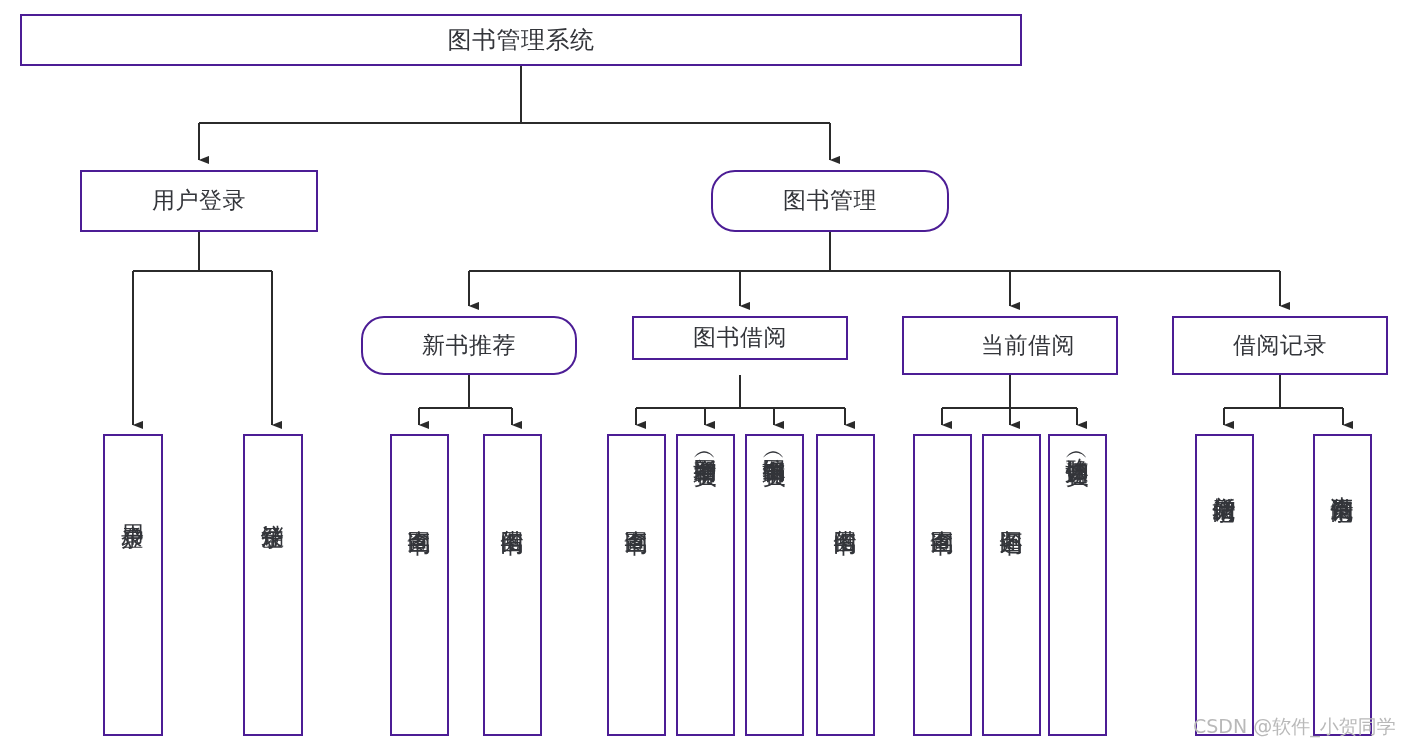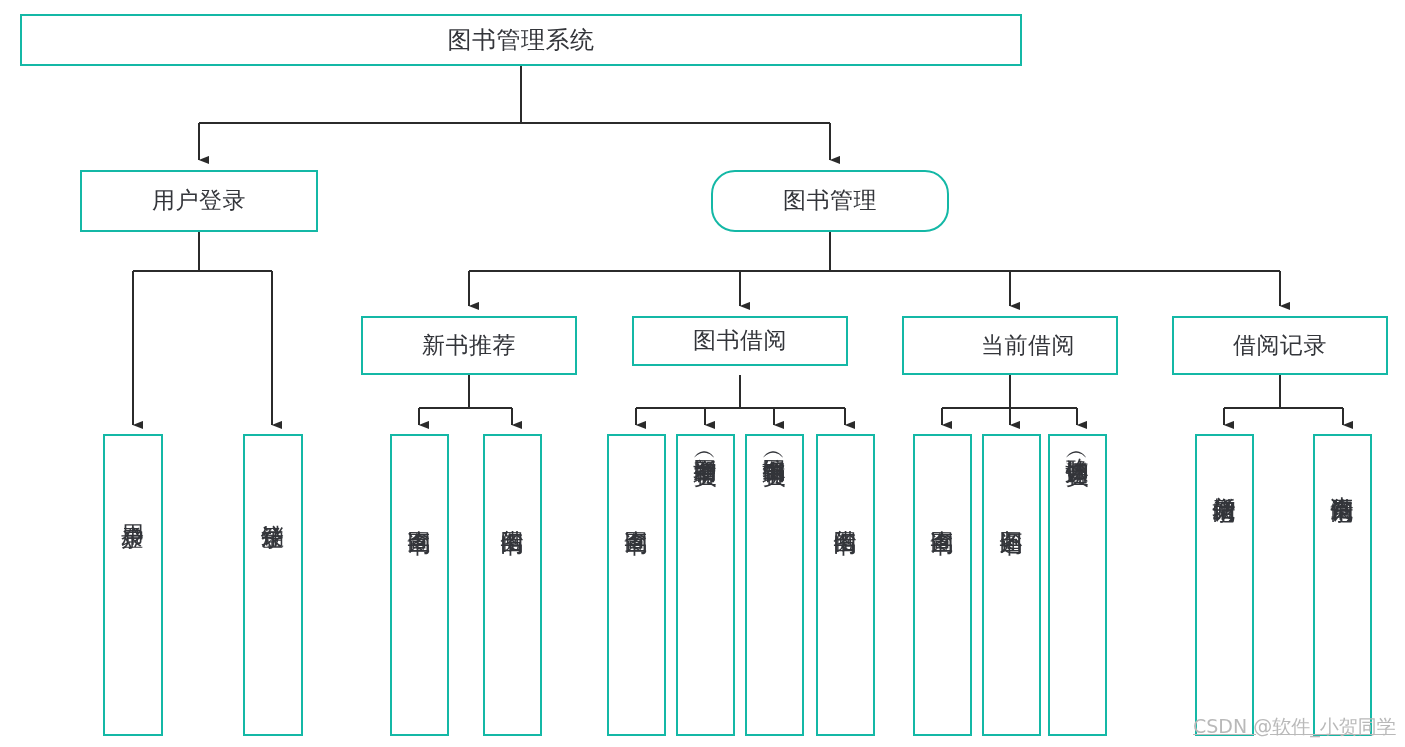--- a/index.html
+++ b/index.html
@@ -22,21 +22,21 @@
     position: absolute;
     left: 0;
     top: 0;
     width: 1405px;
     height: 747px;
   }
   .node-box {
     position: absolute;
     box-sizing: border-box;
     background: #ffffff;
-    border: 2px solid #14b8a6;
+    border: 2px solid #4c1d95;
     display: flex;
     align-items: center;
     justify-content: center;
     overflow: hidden;
   }
   .node-label {
     color: #33353a;
     font-family: "DejaVu Sans", "Liberation Sans", sans-serif;
     text-align: center;
     line-height: 1.12;
@@ -136,24 +136,24 @@
     <span class="node-label">图书管理系统</span>
   </div>
 
   <div class="node-box node-h" style="left:80px; top:170px; width:238px; height:62px;">
     <span class="node-label">用户登录</span>
   </div>
   <div class="node-box node-h" style="left:711px; top:170px; width:238px; height:62px;border-radius:24px;">
     <span class="node-label">图书管理</span>
   </div>
 
-  <div class="node-box node-h" style="left:361px; top:316px; width:216px; height:59px;">
+  <div class="node-box node-h" style="left:361px; top:316px; width:216px; height:59px;border-radius:23px;">
     <span class="node-label">新书推荐</span>
   </div>
-  <div class="node-box node-h" style="left:632px; top:316px; width:216px; height:50px;">
+  <div class="node-box node-h" style="left:632px; top:316px; width:216px; height:44px;">
     <span class="node-label">图书借阅</span>
   </div>
   <div class="node-box node-h" style="left:902px; top:316px; width:216px; height:59px;padding-left:36px;">
     <span class="node-label">当前借阅</span>
   </div>
   <div class="node-box node-h" style="left:1172px; top:316px; width:216px; height:59px;">
     <span class="node-label">借阅记录</span>
   </div>
 
   <div class="node-box node-v" style="left:103px; top:434px; width:60px; height:302px; padding-top:70px;">
@@ -193,15 +193,15 @@
     <span class="node-label">确认归还（管理员）</span>
   </div>
 
   <div class="node-box node-v" style="left:1195px; top:434px; width:59px; height:302px; padding-top:42px;">
     <span class="node-label">新增借阅记录</span>
   </div>
   <div class="node-box node-v" style="left:1313px; top:434px; width:59px; height:302px; padding-top:42px;">
     <span class="node-label">查询借阅记录</span>
   </div>
 
-  <div class="watermark" style="left:1193px; top:714px;text-decoration:underline;">CSDN @软件_小贺同学</div>
+  <div class="watermark" style="left:1193px; top:714px;">CSDN @软件_小贺同学</div>
 
 </div>
 
 </body></html>

